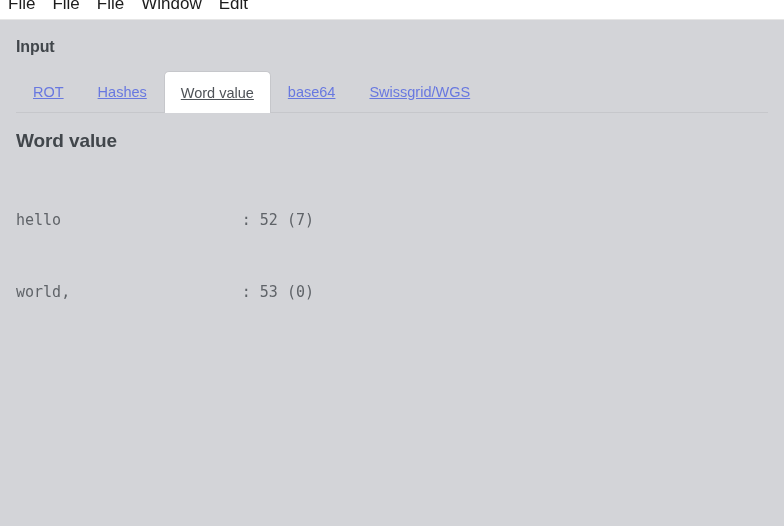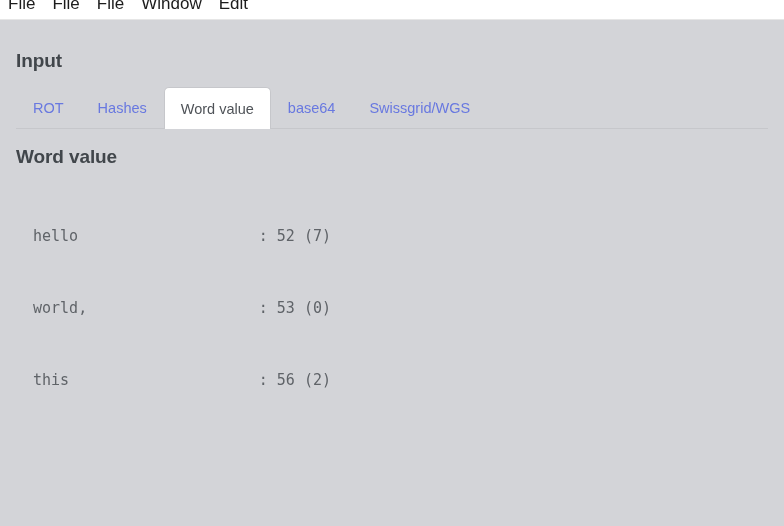--- a/index.html
+++ b/index.html
@@ -38,24 +38,24 @@
 
   
   .app-body {
     padding: 0 16px;
     box-sizing: border-box;
     width: 784px;
   }
 
   
   .section-title {
-    font-size: 19px;
+    font-size: 16px;
     font-weight: bold;
     color: #41464b;
-    margin: 30px 0 10px 0;
+    margin: 18px 0 10px 0;
     letter-spacing: -0.1px;
   }
   .textarea-wrap {
     position: relative;
     width: 752px;
   }
   textarea.input-box {
     display: block;
     width: 752px;
     height: 64px;
@@ -90,20 +90,21 @@
     line-height: 18px;
     cursor: pointer;
     border: 1px solid transparent;
     border-bottom: none;
     border-radius: 5px 5px 0 0;
     white-space: nowrap;
     box-sizing: border-box;
     height: 41px;
     display: flex;
     align-items: center;
+    text-decoration: underline;
   }
   .tab.active {
     background: #ffffff;
     color: #4f5358;
     border-color: #c6c7cb #c6c7cb #ffffff;
     margin-bottom: -1px;
     height: 42px;
   }
 
   
@@ -114,21 +115,21 @@
     margin: 17px 0 8px 0;
     letter-spacing: -0.1px;
   }
   .mono-block {
     font-family: "DejaVu Sans Mono", monospace;
     font-size: 15px;
     line-height: 24px;
     color: #5f6368;
     white-space: pre;
   }
-  .mono-row { display: block; margin-left: 17px; }
+  .mono-row { display: block; }
 </style>
 </head>
 <body>
 
 <div class="menubar">
   <div class="menubar-item">File</div>
   <div class="menubar-item">File</div>
   <div class="menubar-item">File</div>
   <div class="menubar-item">Window</div>
   <div class="menubar-item">Edit</div>
@@ -145,21 +146,20 @@
     <div class="tab active">Word value</div>
     <div class="tab">base64</div>
     <div class="tab">Swissgrid/WGS</div>
   </div>
 
   <div class="result-title">Word value</div>
 
   <div class="mono-block">
     <span class="mono-row">hello                    : 52 (7)</span>
     <span class="mono-row">world,                   : 53 (0)</span>
-    <span class="mono-row">this                     : 56 (2)</span>
     
     
     
     
     
     
     
   </div>
 
 </div>

